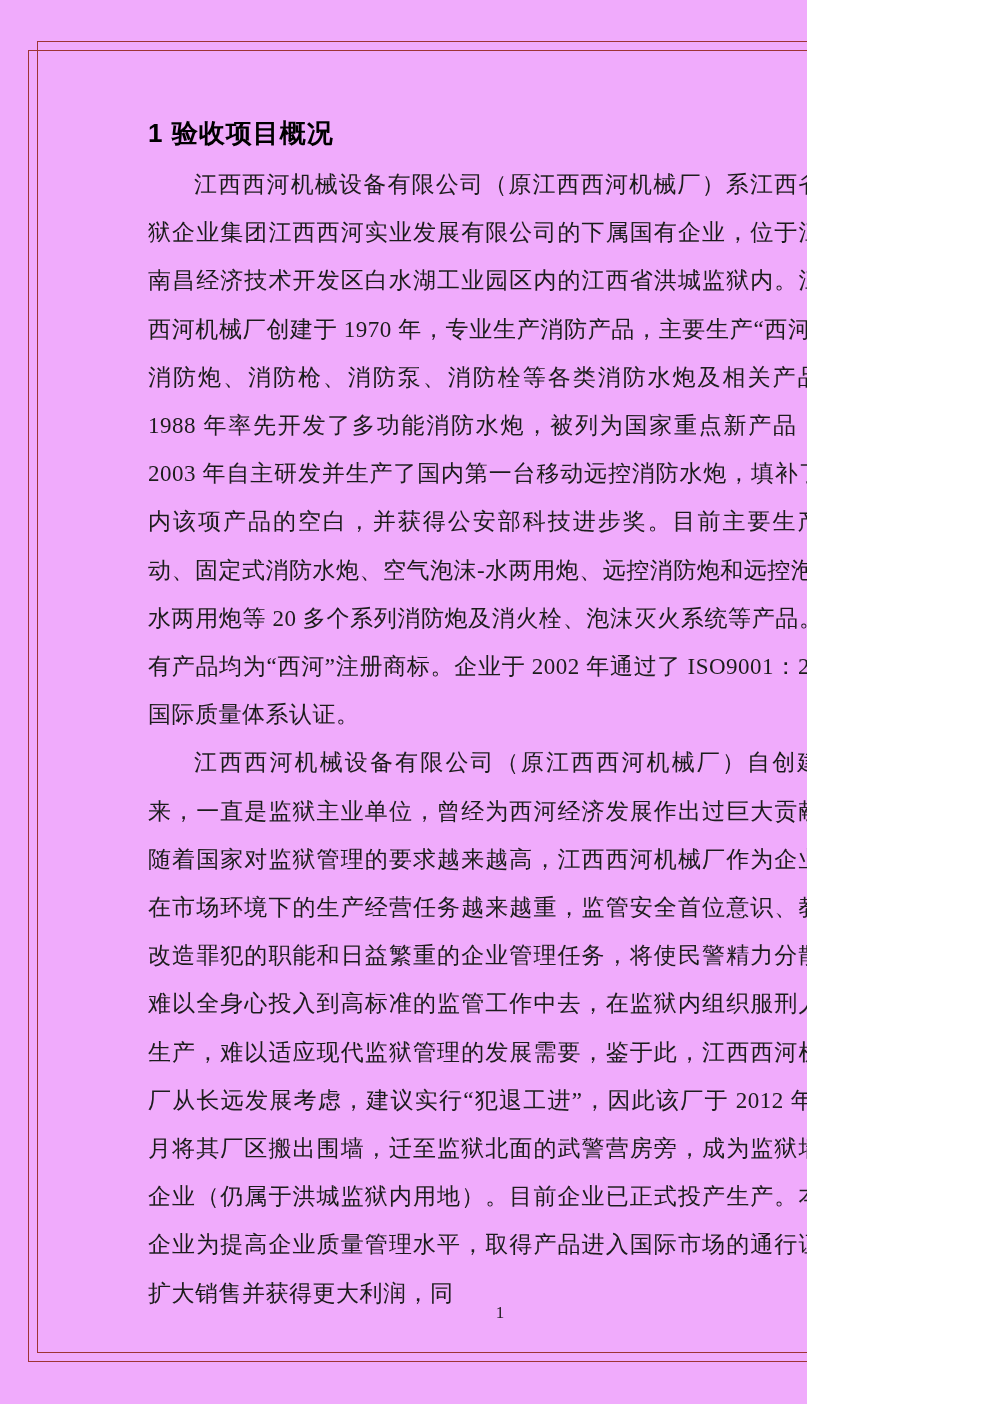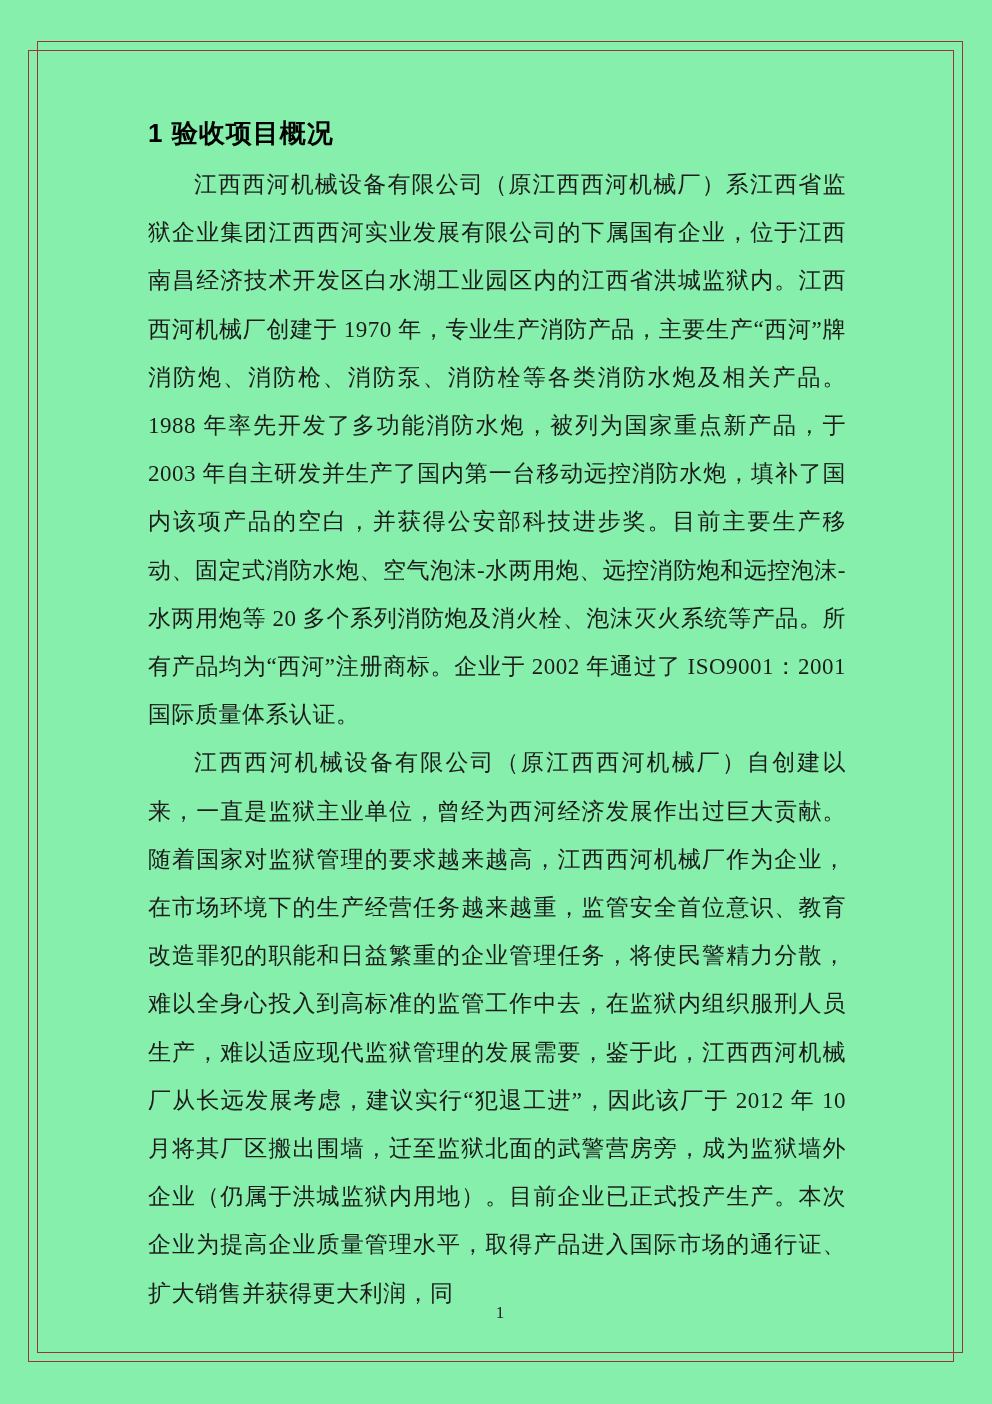--- a/index.html
+++ b/index.html
@@ -1,22 +1,22 @@
 <!DOCTYPE html>
 <html style="--border-color: #9e3434;"><head>
 <meta charset="utf-8">
 <style>
   :root { --border-color: #9e3434; --text-color: #1c1c1c; }
   * { margin: 0; padding: 0; box-sizing: border-box; }
   html, body { background: #ffffff; }
   .page {
     position: relative;
-    width: 992px;
+    width: 807px;
     height: 1404px;
-    background: #86efac;
+    background: #f0abfc;
     overflow: hidden;
     font-family: "Liberation Serif", "DejaVu Serif", serif;
     color: var(--text-color);
   }
   .frame {
     position: absolute;
     width: 926px;
     height: 1312px;
     border: 1px solid var(--border-color);
     pointer-events: none;

